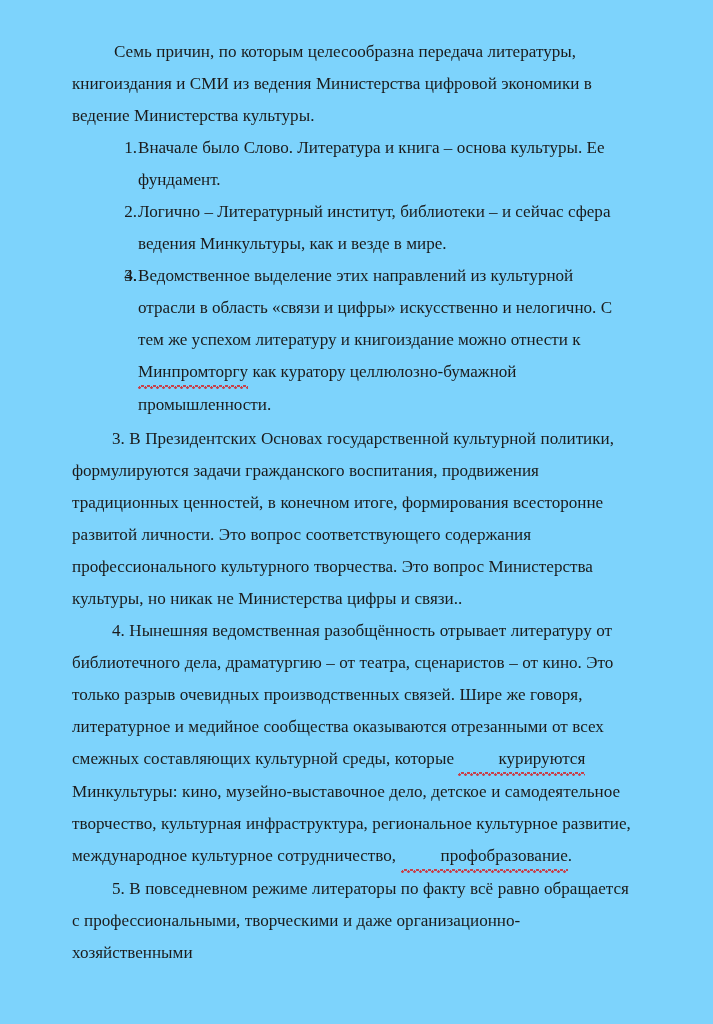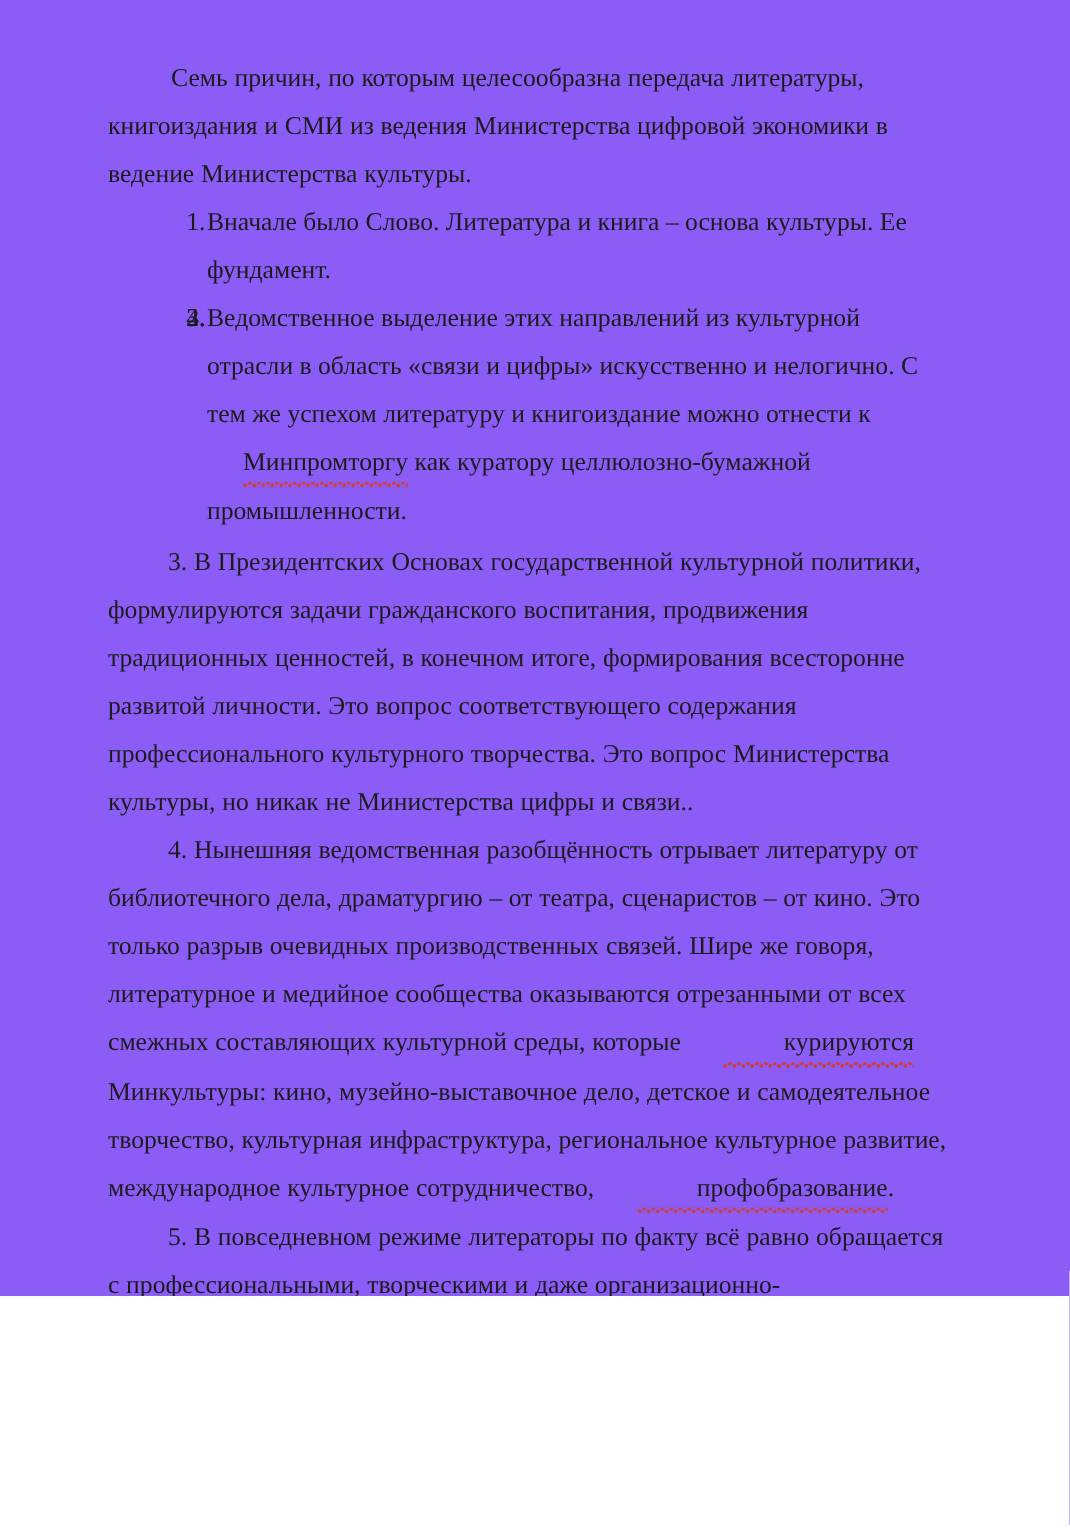--- a/index.html
+++ b/index.html
@@ -4,22 +4,22 @@
 <style>
   html, body {
     margin: 0;
     padding: 0;
     background: #ffffff;
   }
 
   .page {
     position: relative;
     width: 713px;
-    height: 864px;
-    background: #8b5cf6;
+    height: 1024px;
+    background: #7dd3fc;
     margin: 0 auto;
     overflow: hidden;
     font-family: "Liberation Serif", "DejaVu Serif", serif;
     color: #1b1b1b;
     -webkit-font-smoothing: antialiased;
   }
 
   .doc-body {
     position: absolute;
     left: 72px;
@@ -70,21 +70,20 @@
   .misspelled {
     position: relative;
     display: inline-block;
     padding-bottom: 1px;
     background-image:
       radial-gradient(circle at 1.5px 2.6px, #c7404a 1.15px, rgba(199,64,74,0) 1.5px),
       radial-gradient(circle at 4.5px 0.9px, #c7404a 1.15px, rgba(199,64,74,0) 1.5px);
     background-repeat: repeat-x;
     background-size: 6px 4px;
     background-position: 0 100%;
-    margin-left: 24px;
   }
 
   .spacer-sm { height: 2px; }
 </style>
 </head>
 <body>
 
 <div class="page">
   <div class="doc-body">
 
@@ -92,20 +91,21 @@
 
     <ol class="num-list">
 
       <li class="num-item">
         <span class="num-marker">1.</span>
         <span>Вначале было Слово. Литература  и книга – основа культуры. Ее фундамент.</span>
       </li>
 
       <li class="num-item">
         <span class="num-marker">2.</span>
+        <span>Логично – Литературный институт, библиотеки – и сейчас сфера ведения Минкультуры, как и везде в мире.</span>
       </li>
 
       <li class="num-item">
         <span class="num-marker">3.</span>
       </li>
 
       <li class="num-item">
         <span class="num-marker">4.</span>
         <span>Ведомственное выделение этих направлений из культурной отрасли в область «связи и цифры» искусственно и нелогично. С тем же успехом литературу и книгоиздание можно отнести к </span><span class="misspelled">Минпромторгу</span><span> как куратору целлюлозно-бумажной промышленности.</span>
       </li>

